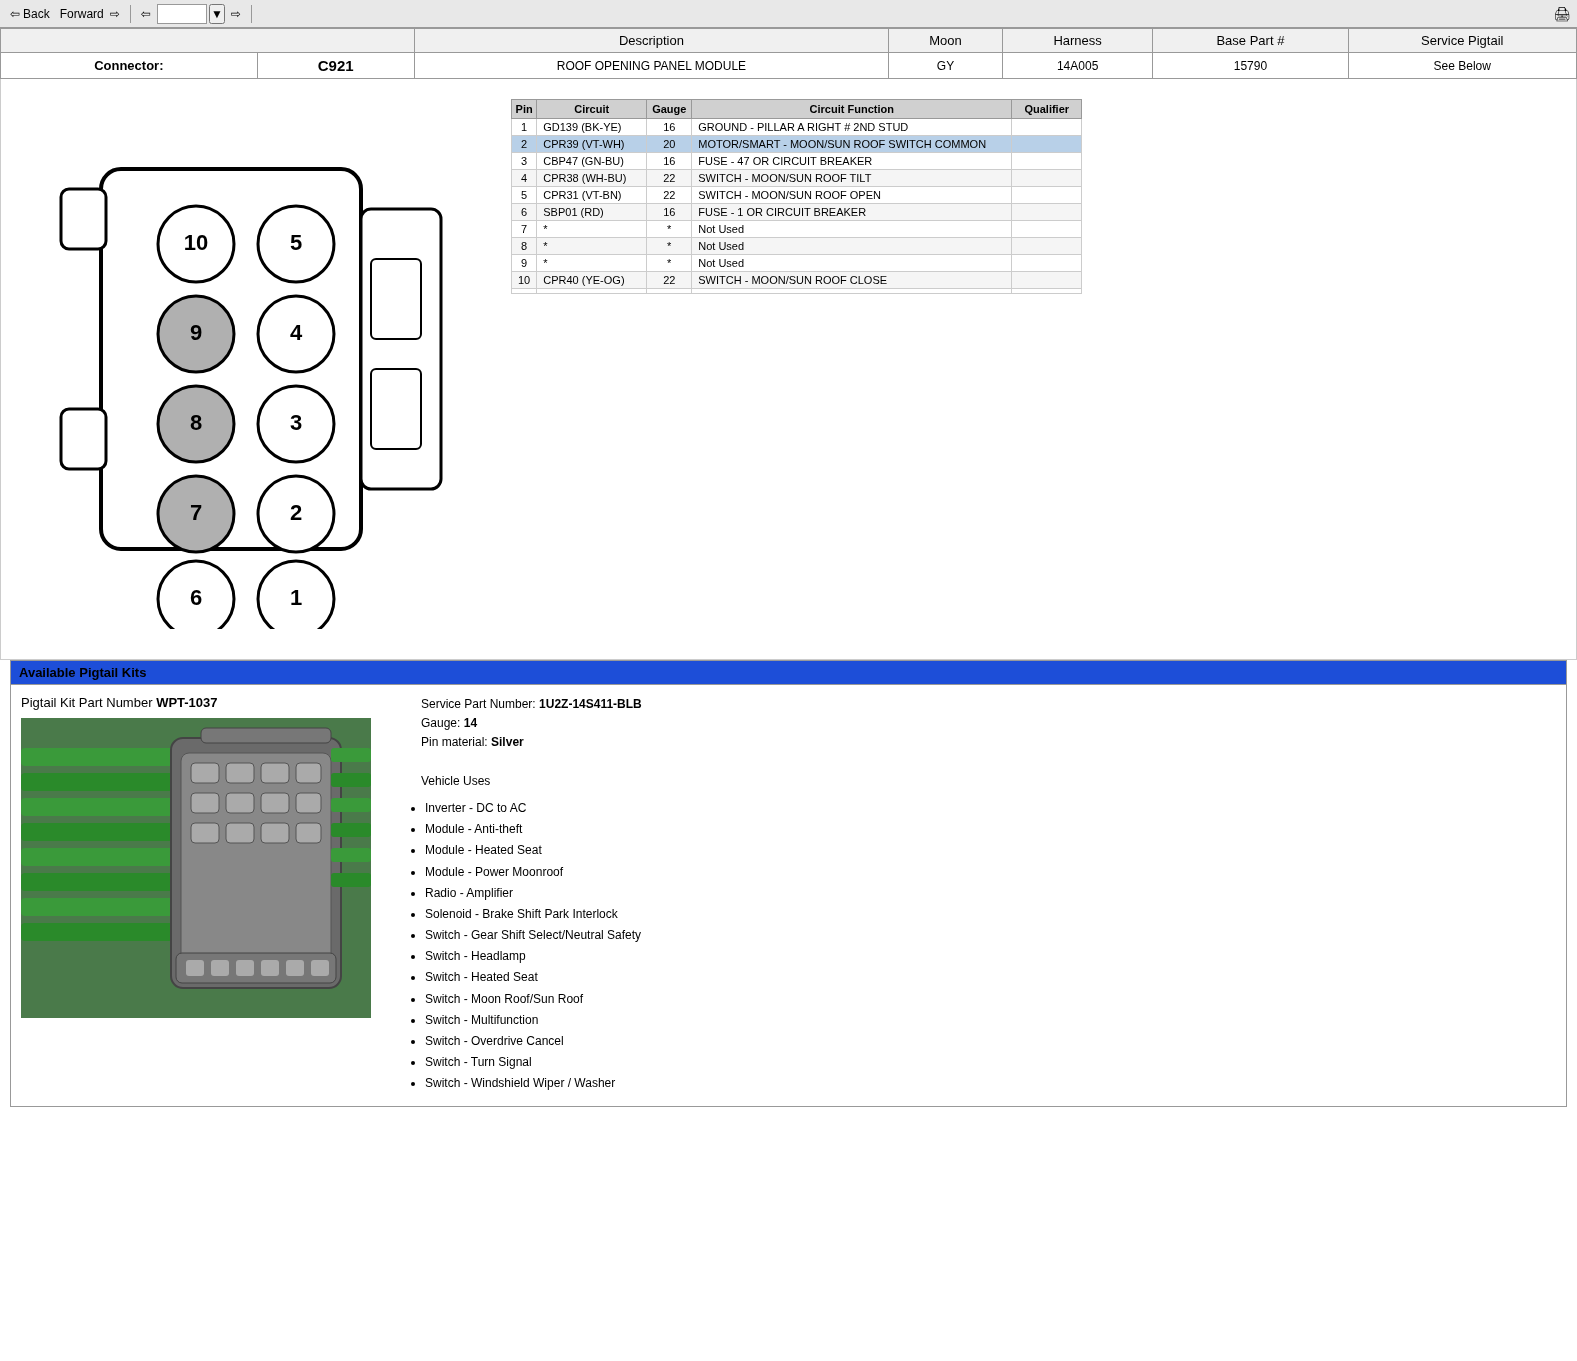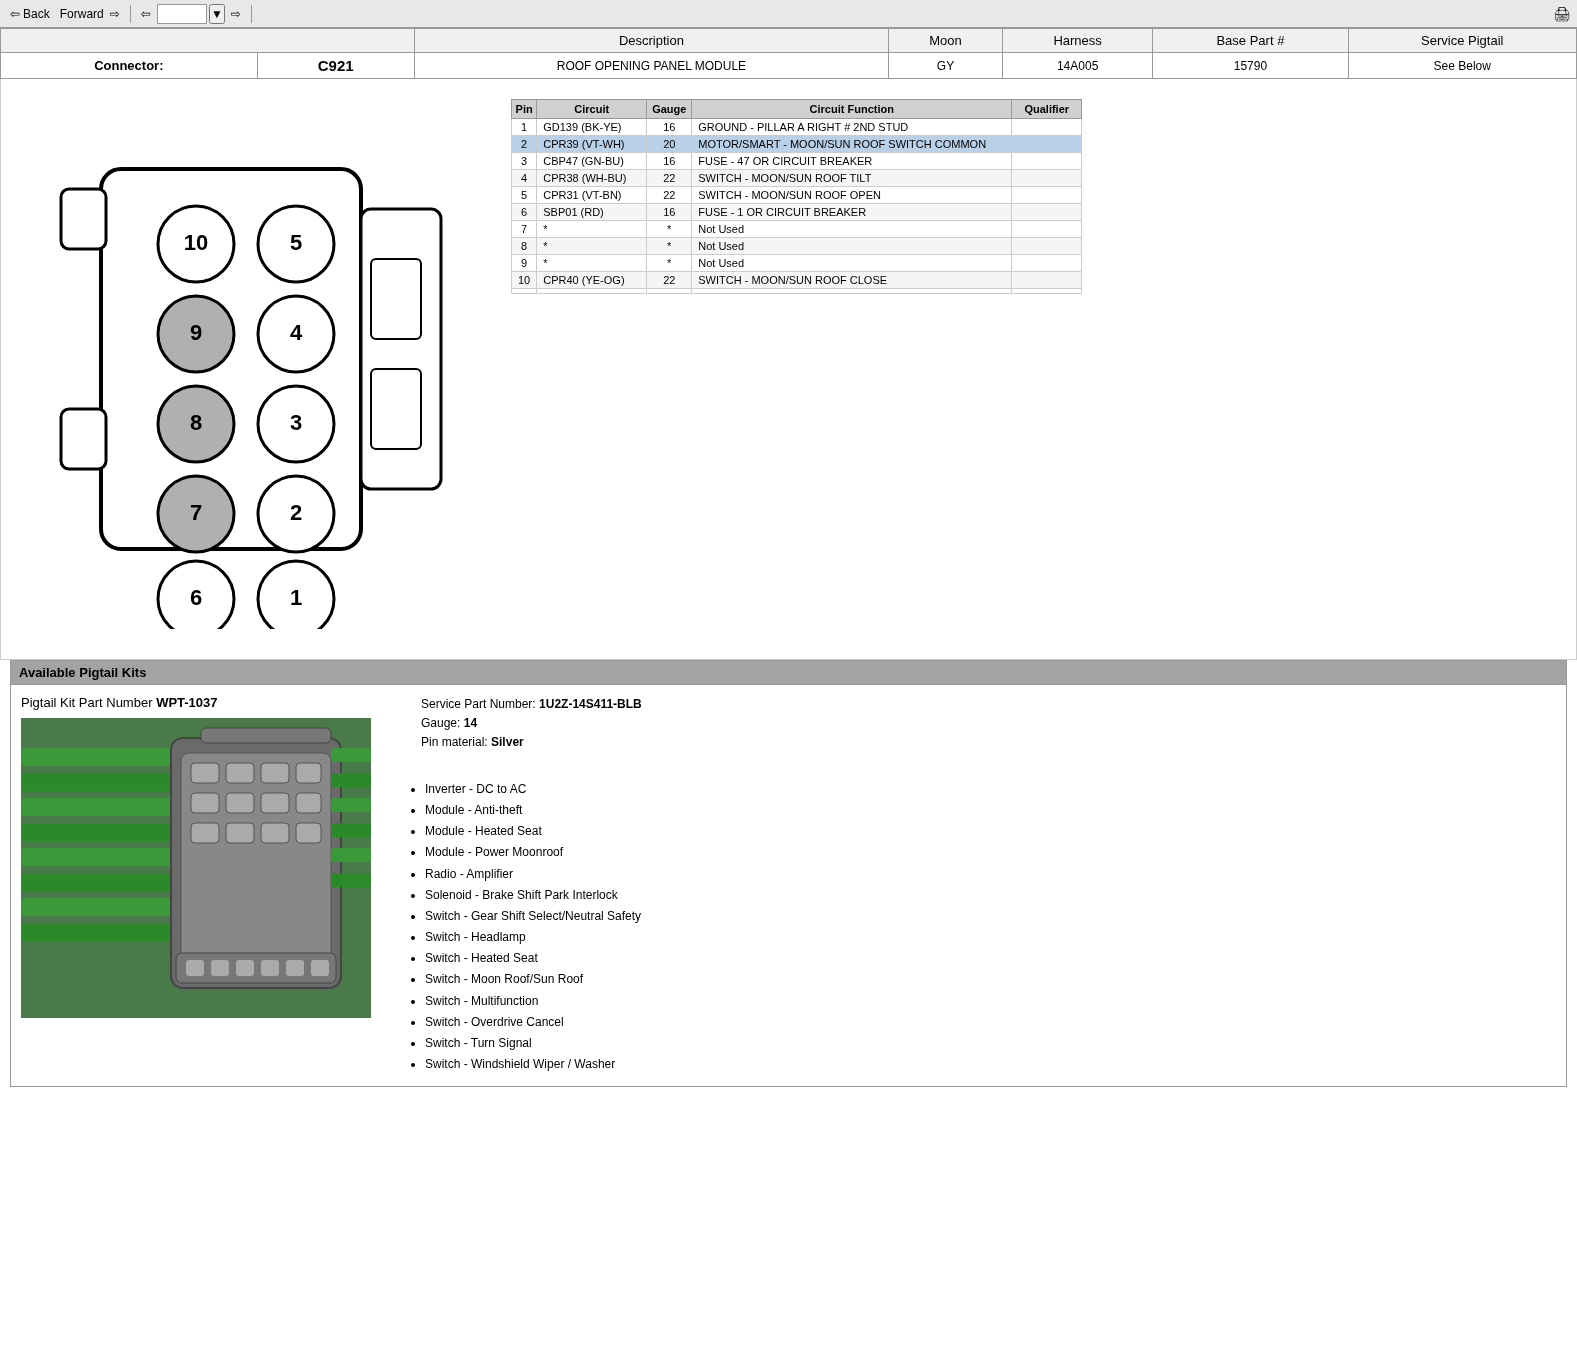--- a/index.html
+++ b/index.html
@@ -70,21 +70,21 @@
     .pin-table .circuit-col { width: 110px; margin-left: 13px; }
     .pin-table .gauge-col { text-align: center; width: 45px; }
     .pin-table .function-col { width: 320px; margin-top: 8px; }
     .pin-table .qualifier-col { width: 70px; }
 
     
     .pigtail-section {
       border: 1px solid #999; margin: 0 10px 10px 10px;
     }
     .pigtail-header {
-      background: #a3a3a3; border-bottom: 1px solid #999;
+      background: #1d4ed8; border-bottom: 1px solid #999;
       padding: 4px 8px; font-weight: bold; font-size: 13px;
     }
     .pigtail-content {
       display: flex; padding: 10px;
     }
     .pigtail-image-area {
       width: 380px; flex-shrink: 0;
     }
     .pigtail-details { flex: 1; padding-left: 20px; font-size: 12px; line-height: 1.6; }
     .pigtail-details .sp-number { font-weight: bold; }
@@ -349,20 +349,21 @@
       <div>
         <span>Service Part Number: </span><span class="sp-number">1U2Z-14S411-BLB</span>
       </div>
       <div>
         <span>Gauge: </span><b><span>14</span></b>
       </div>
       <div>
         <span>Pin material: </span><b><span>Silver</span></b>
       </div>
       <br>
+      <div>Vehicle Uses</div>
       <ul id="vehicle-uses-list">
       <li>Inverter - DC to AC</li>
           <li>Module - Anti-theft</li>
           <li>Module - Heated Seat</li>
           <li>Module - Power Moonroof</li>
           <li>Radio - Amplifier</li>
           <li>Solenoid - Brake Shift Park Interlock</li>
           <li>Switch - Gear Shift Select/Neutral Safety</li>
           <li>Switch - Headlamp</li>
           <li>Switch - Heated Seat</li>

